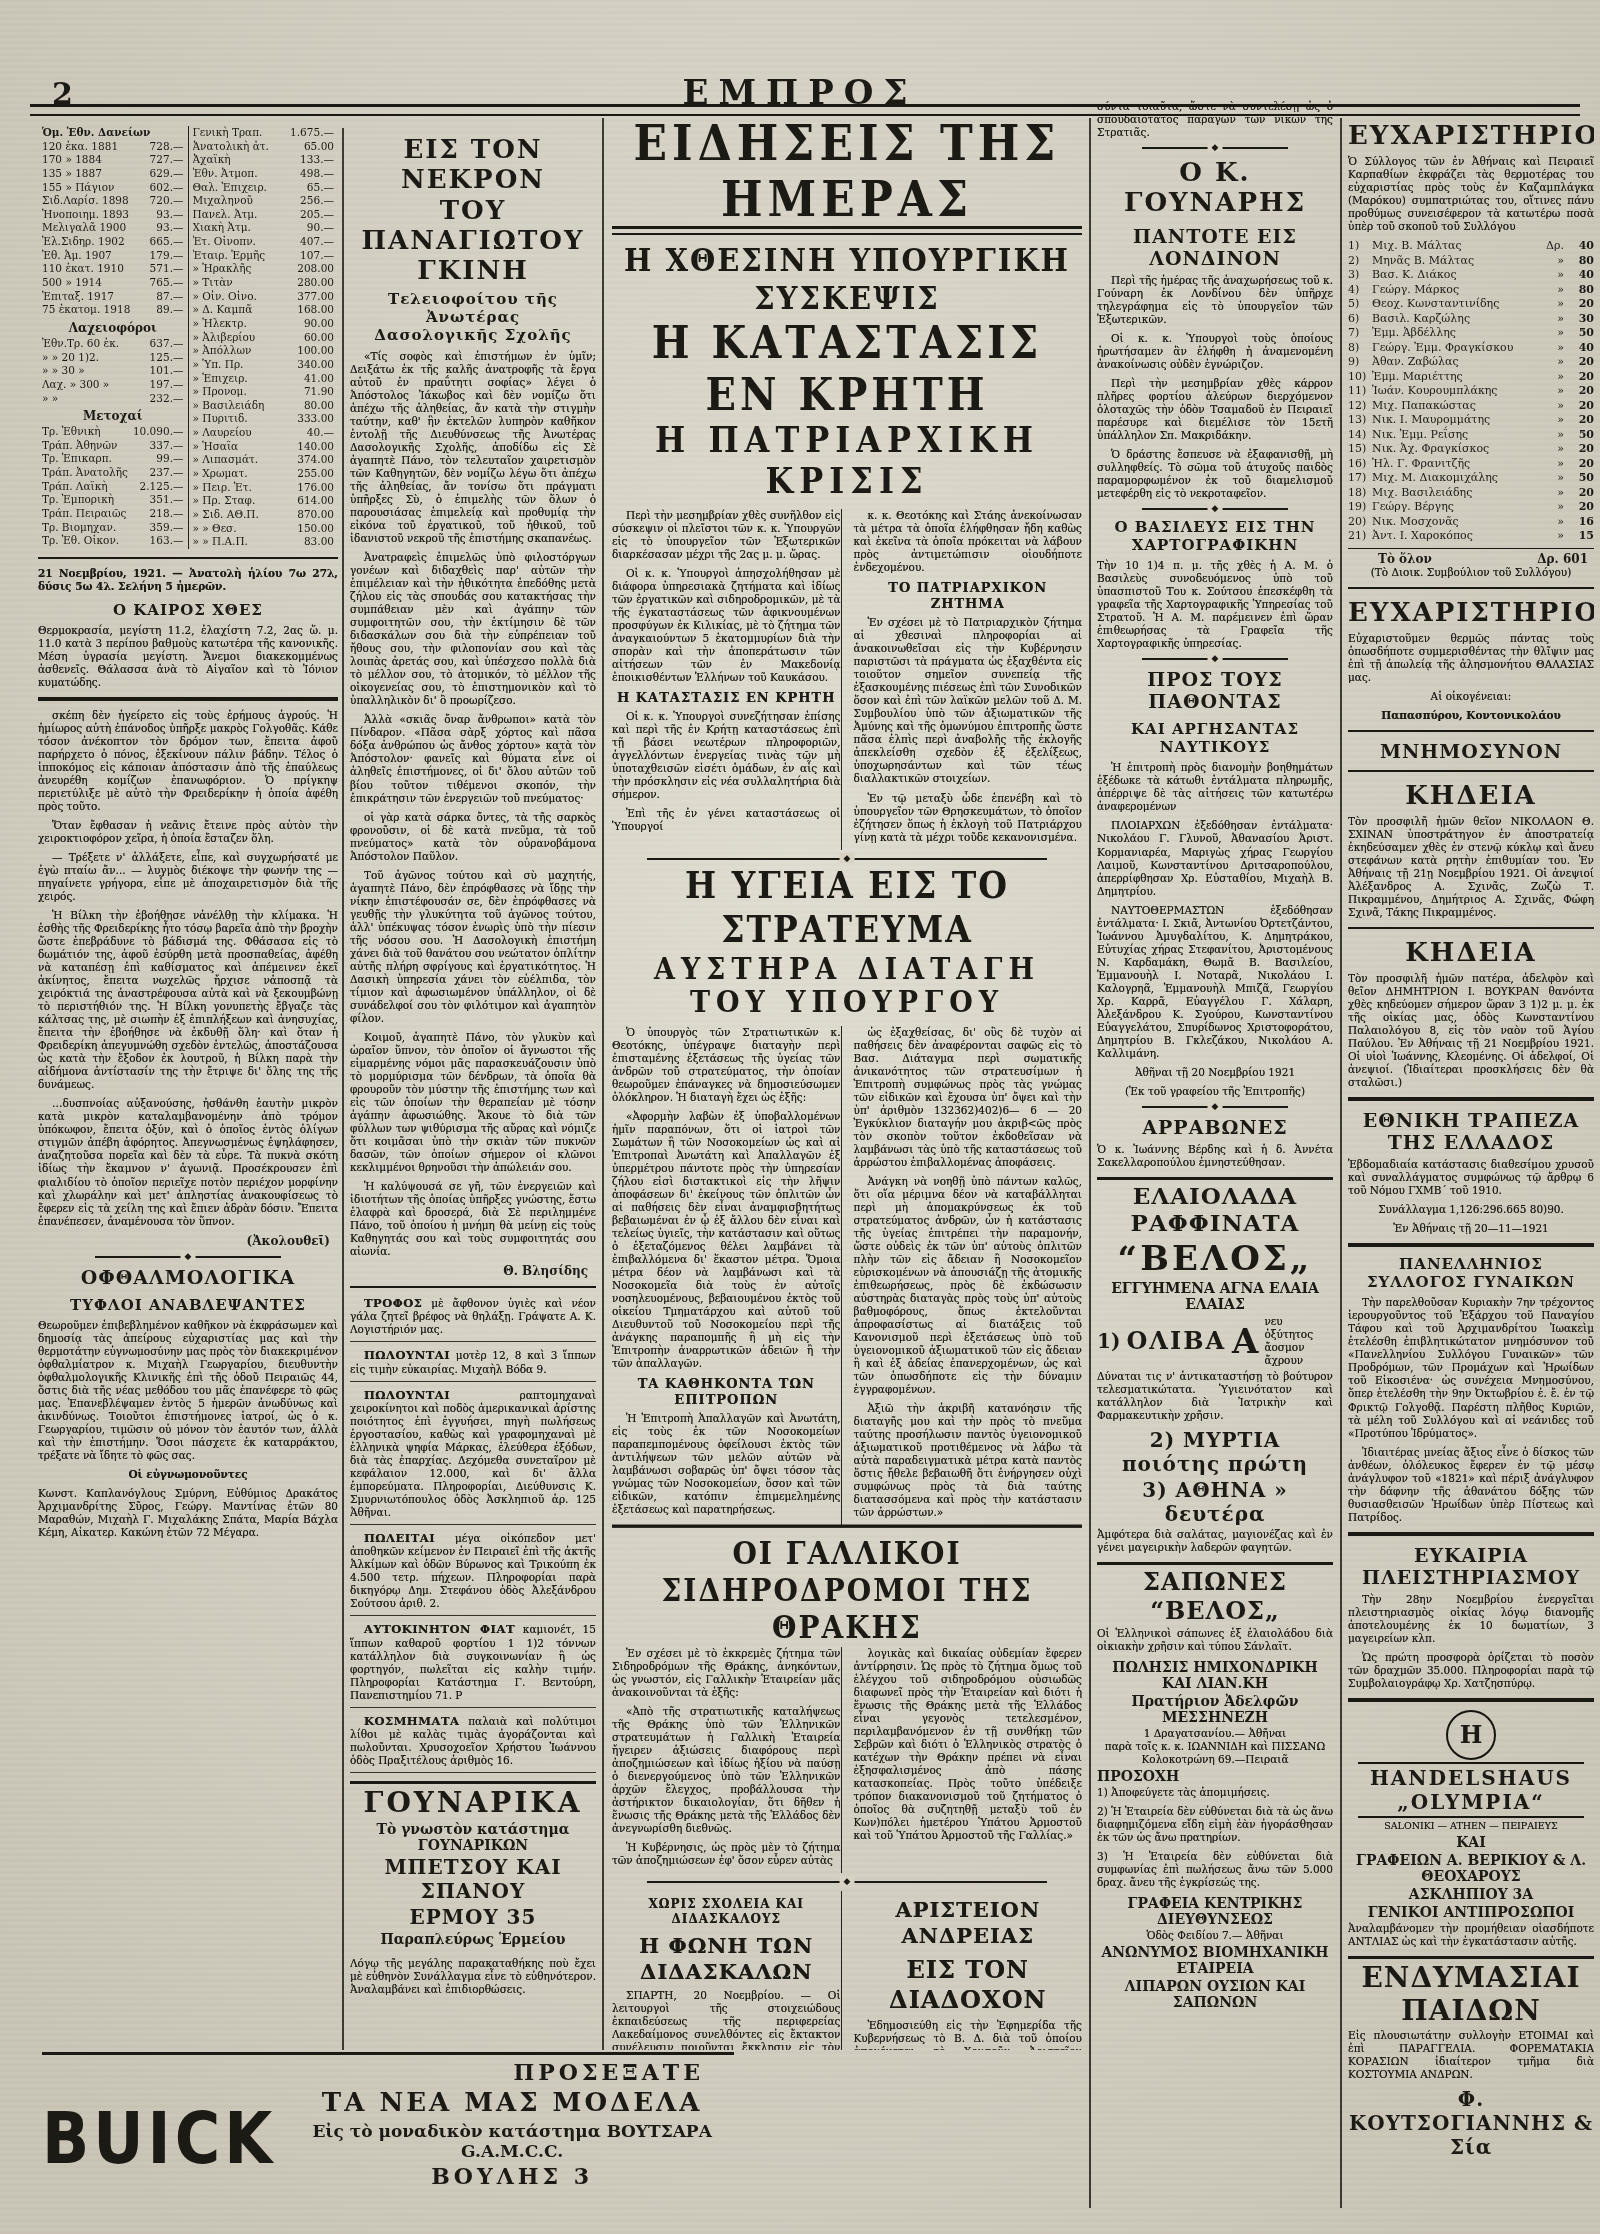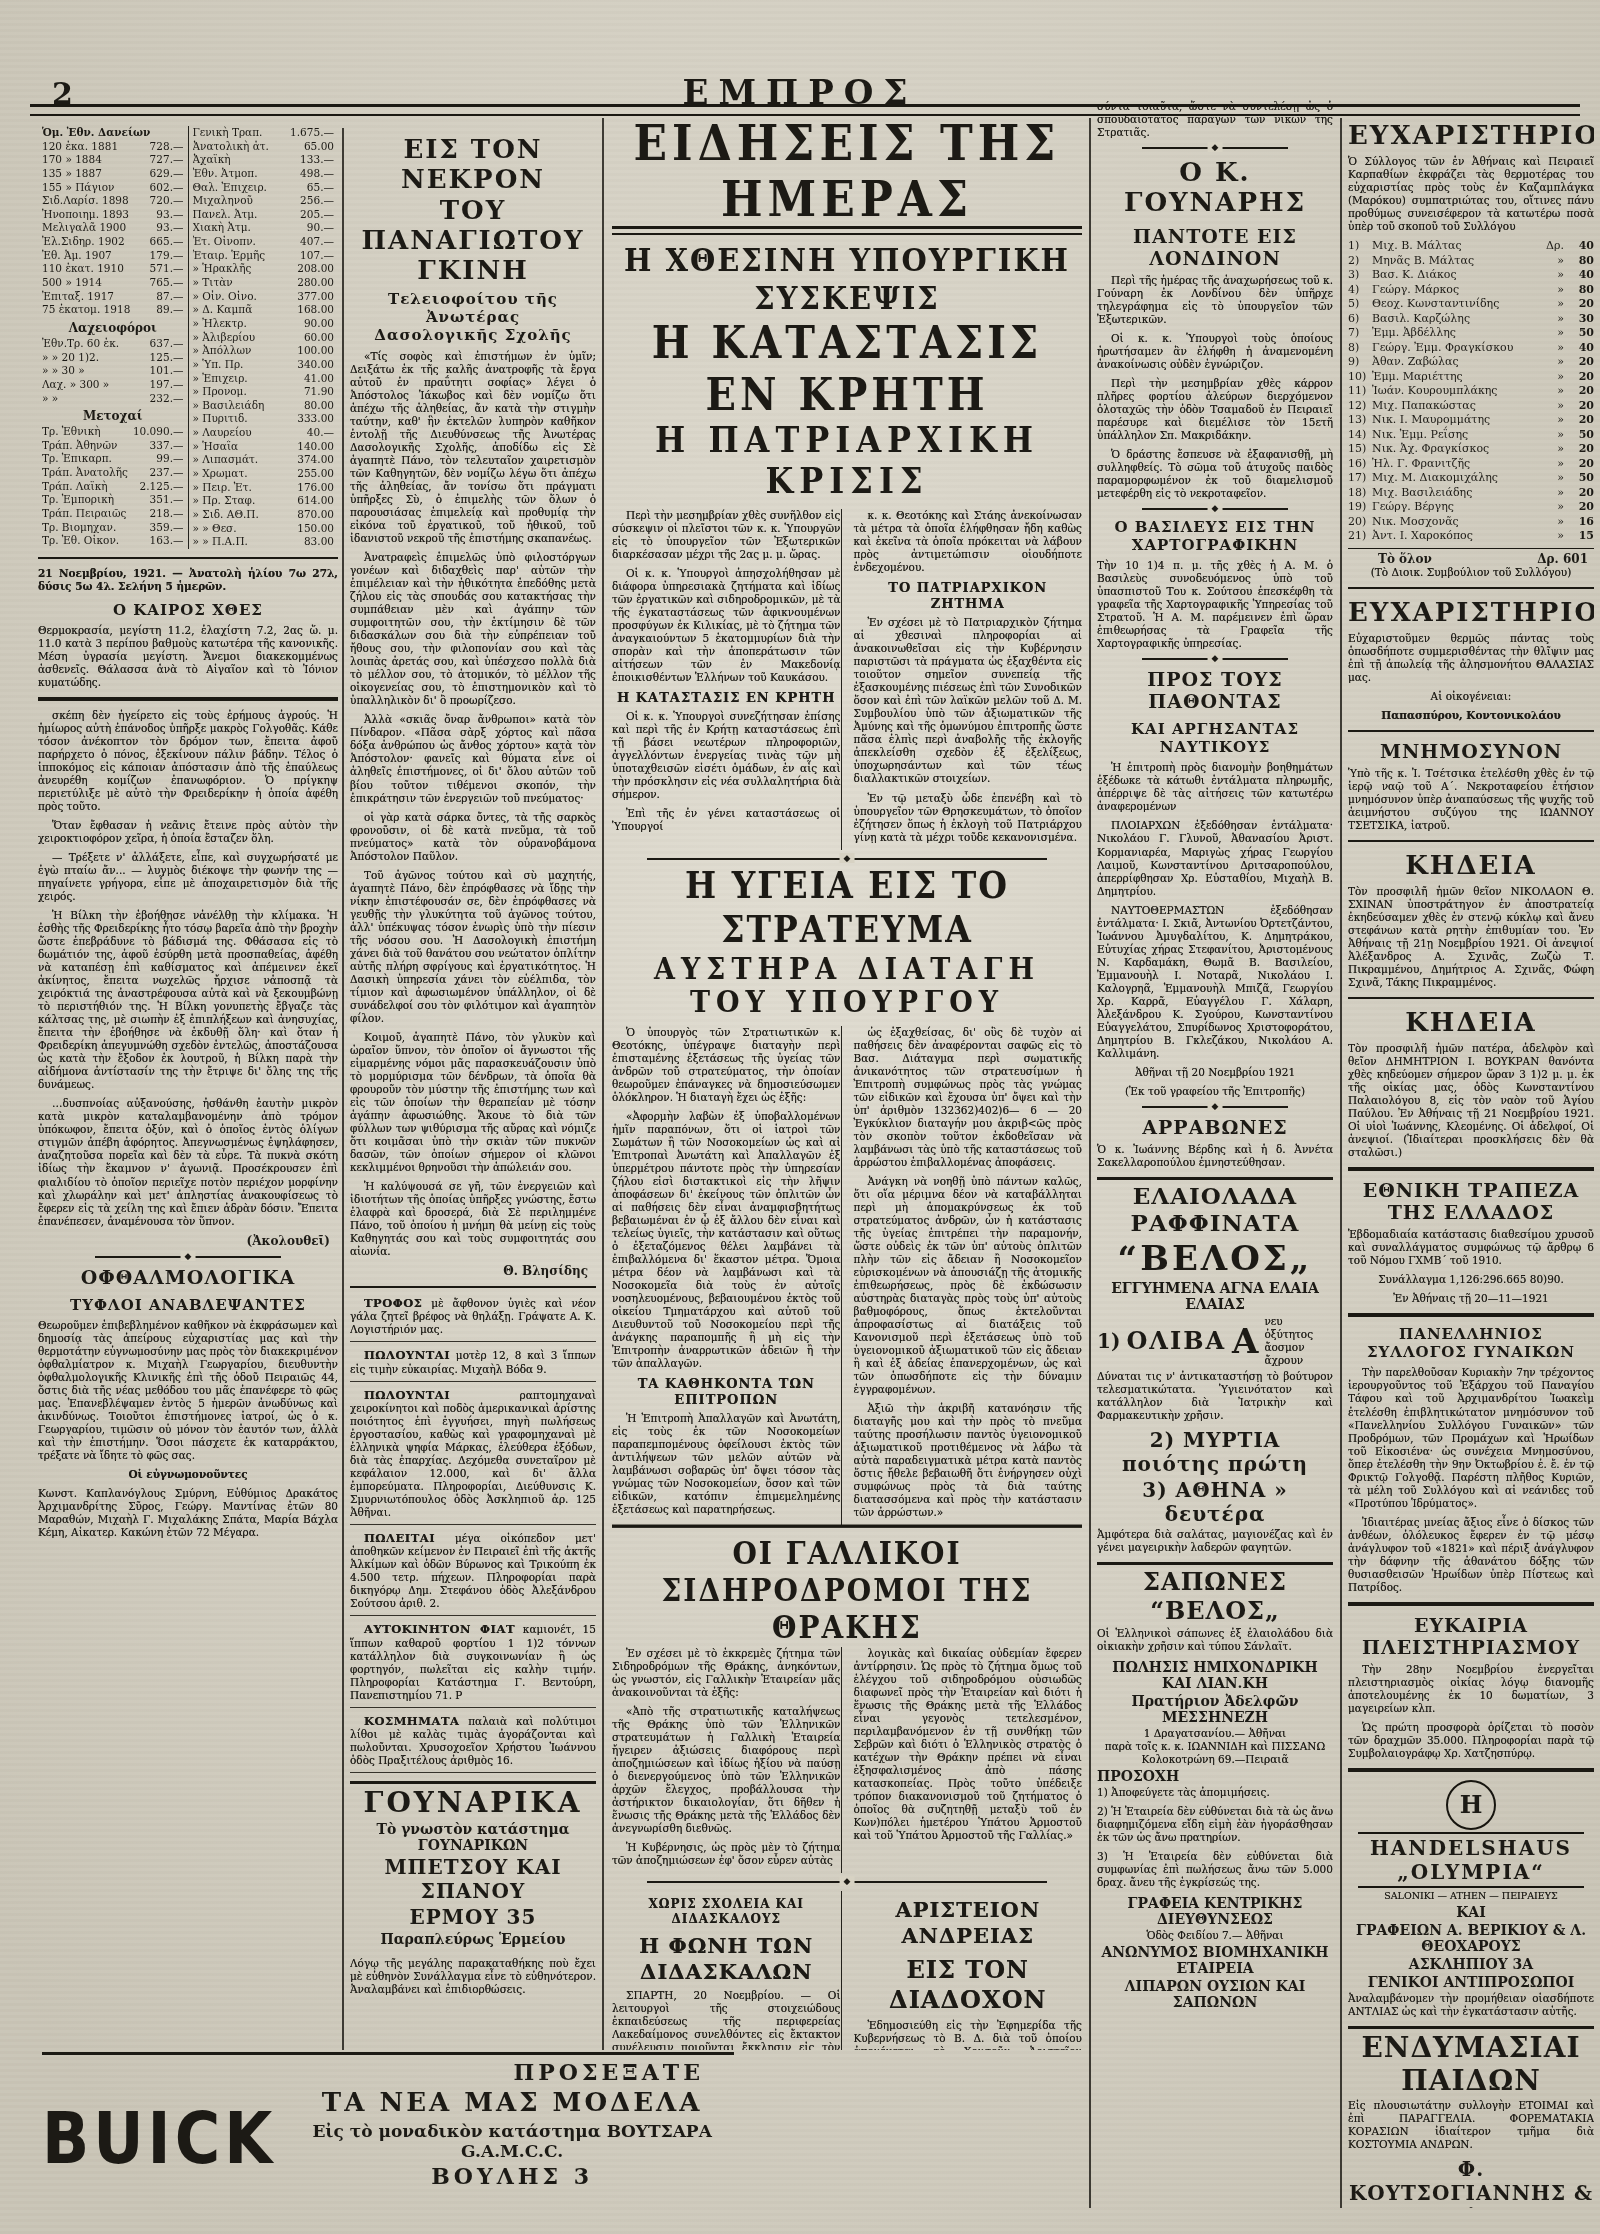--- a/index.html
+++ b/index.html
@@ -686,21 +686,20 @@
       <span>Δρ. 601</span>
     </div>
     <p class="body c">(Τὸ Διοικ. Συμβούλιον τοῦ Συλλόγου)</p>
     <hr class="hline">
     <div class="sec-title huge">ΕΥΧΑΡΙΣΤΗΡΙΟΝ</div>
     <p class="body">Εὐχαριστοῦμεν θερμῶς πάντας τοὺς ὁπωσδήποτε συμμερισθέντας τὴν θλῖψιν μας ἐπὶ τῇ ἀπωλείᾳ τῆς ἀλησμονήτου ΘΑΛΑΣΙΑΣ μας.</p>
     <p class="body c">Αἱ οἰκογένειαι:</p>
     <p class="body c datebold">Παπασπύρου, Κοντονικολάου</p>
     <hr class="hline">
     <div class="sec-title big">ΜΝΗΜΟΣΥΝΟΝ</div>
-    <p class="body">Ὑπὸ τῆς κ. Ἰ. Τσέτσικα ἐτελέσθη χθὲς ἐν τῷ ἱερῷ ναῷ τοῦ Α΄. Νεκροταφείου ἐτήσιον μνημόσυνον ὑπὲρ ἀναπαύσεως τῆς ψυχῆς τοῦ ἀειμνήστου συζύγου της ΙΩΑΝΝΟΥ ΤΣΕΤΣΙΚΑ, ἰατροῦ.</p>
     <hr class="hline">
     <div class="sec-title huge">ΚΗΔΕΙΑ</div>
     <p class="body">Τὸν προσφιλῆ ἡμῶν θεῖον ΝΙΚΟΛΑΟΝ Θ. ΣΧΙΝΑΝ ὑποστράτηγον ἐν ἀποστρατείᾳ ἐκηδεύσαμεν χθὲς ἐν στενῷ κύκλῳ καὶ ἄνευ στεφάνων κατὰ ρητὴν ἐπιθυμίαν του. Ἐν Ἀθήναις τῇ 21ῃ Νοεμβρίου 1921. Οἱ ἀνεψιοί Ἀλέξανδρος Α. Σχινᾶς, Ζωζὼ Τ. Πικραμμένου, Δημήτριος Α. Σχινᾶς, Φώφη Σχινᾶ, Τάκης Πικραμμένος.</p>
     <hr class="hline">
     <div class="sec-title huge">ΚΗΔΕΙΑ</div>
     <p class="body">Τὸν προσφιλῆ ἡμῶν πατέρα, ἀδελφὸν καὶ θεῖον ΔΗΜΗΤΡΙΟΝ Ι. ΒΟΥΚΡΑΝ θανόντα χθὲς κηδεύομεν σήμερον ὥραν 3 1)2 μ. μ. ἐκ τῆς οἰκίας μας, ὁδὸς Κωνσταντίνου Παλαιολόγου 8, εἰς τὸν ναὸν τοῦ Ἁγίου Παύλου. Ἐν Ἀθήναις τῇ 21 Νοεμβρίου 1921. Οἱ υἱοὶ Ἰωάννης, Κλεομένης. Οἱ ἀδελφοί, Οἱ ἀνεψιοί. (Ἰδιαίτεραι προσκλήσεις δὲν θὰ σταλῶσι.)</p>
     <hr class="hline thick">
     <div class="sec-title big">ΕΘΝΙΚΗ ΤΡΑΠΕΖΑ ΤΗΣ ΕΛΛΑΔΟΣ</div>
     <p class="body">Ἑβδομαδιαία κατάστασις διαθεσίμου χρυσοῦ καὶ συναλλάγματος συμφώνως τῷ ἄρθρῳ 6 τοῦ Νόμου ΓΧΜΒ΄ τοῦ 1910.</p>
     <p class="body c">Συνάλλαγμα 1,126:296.665 80)90.</p>

